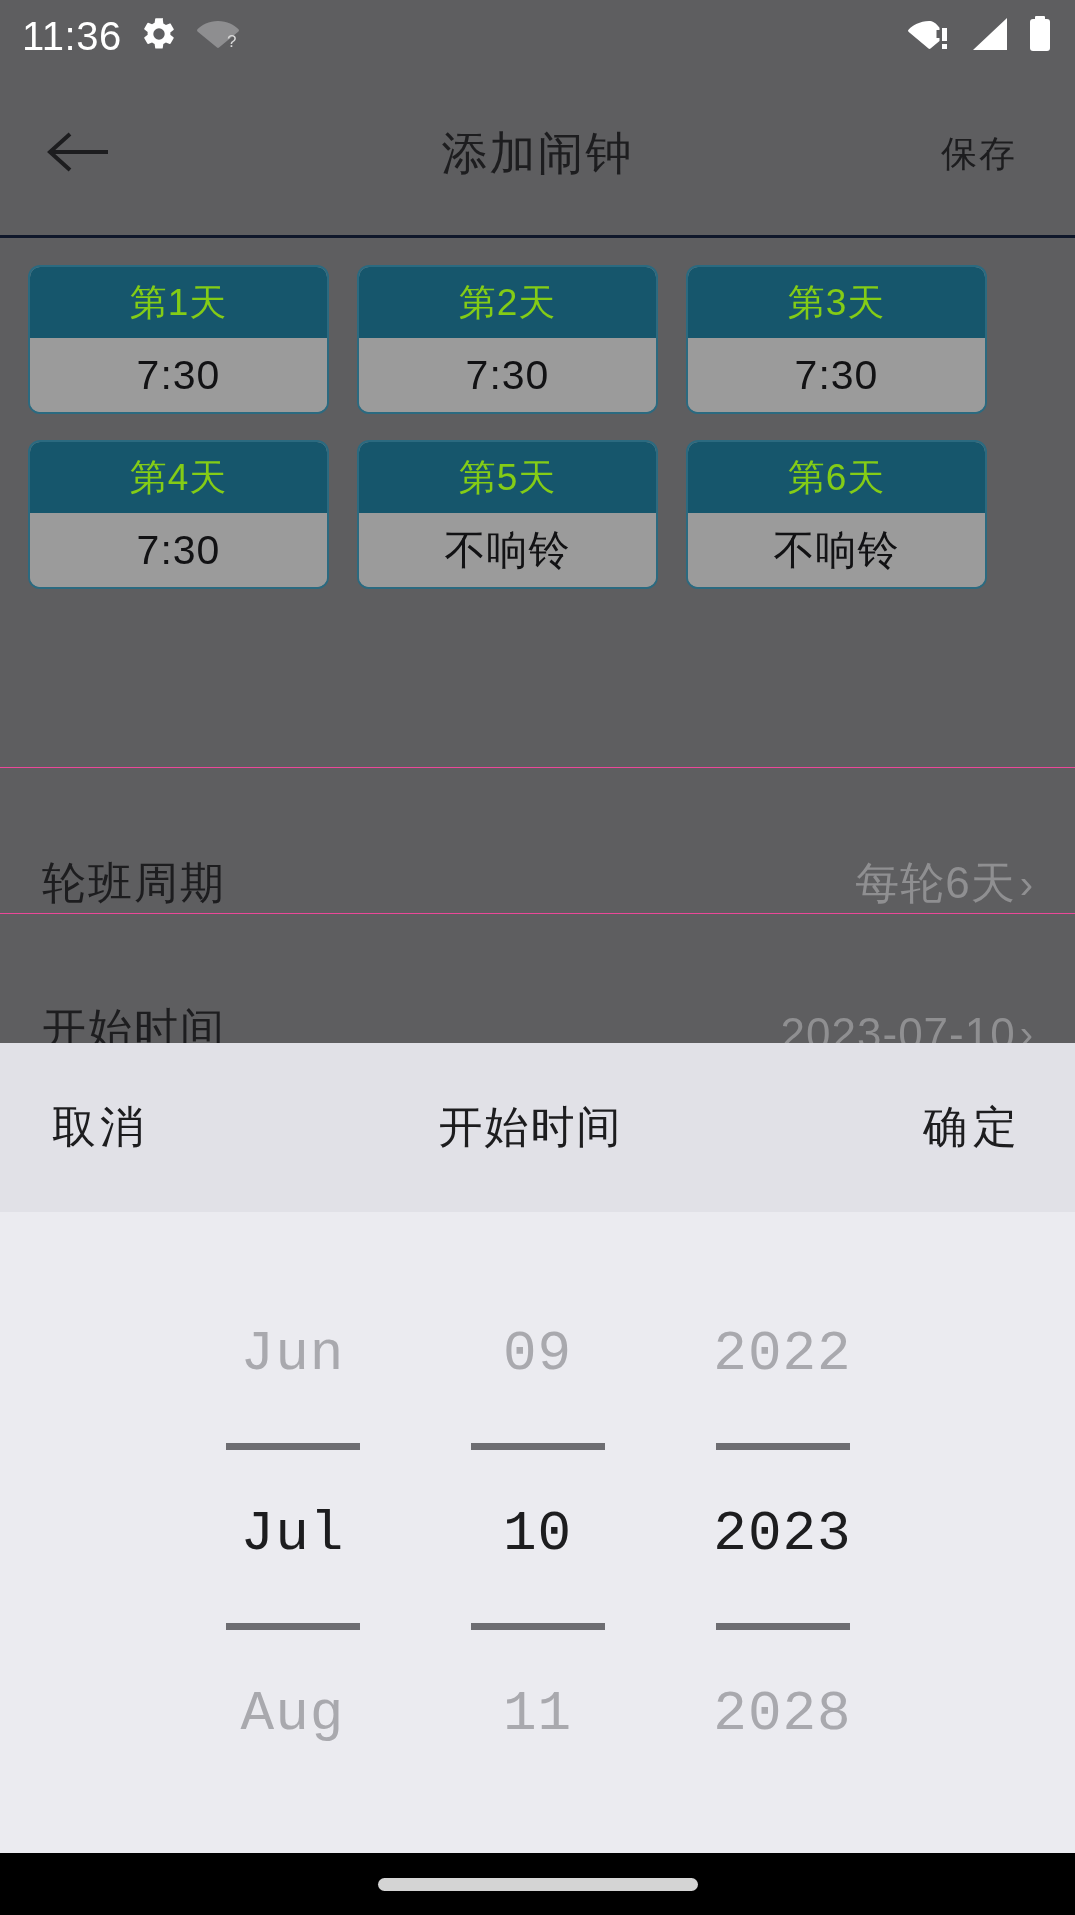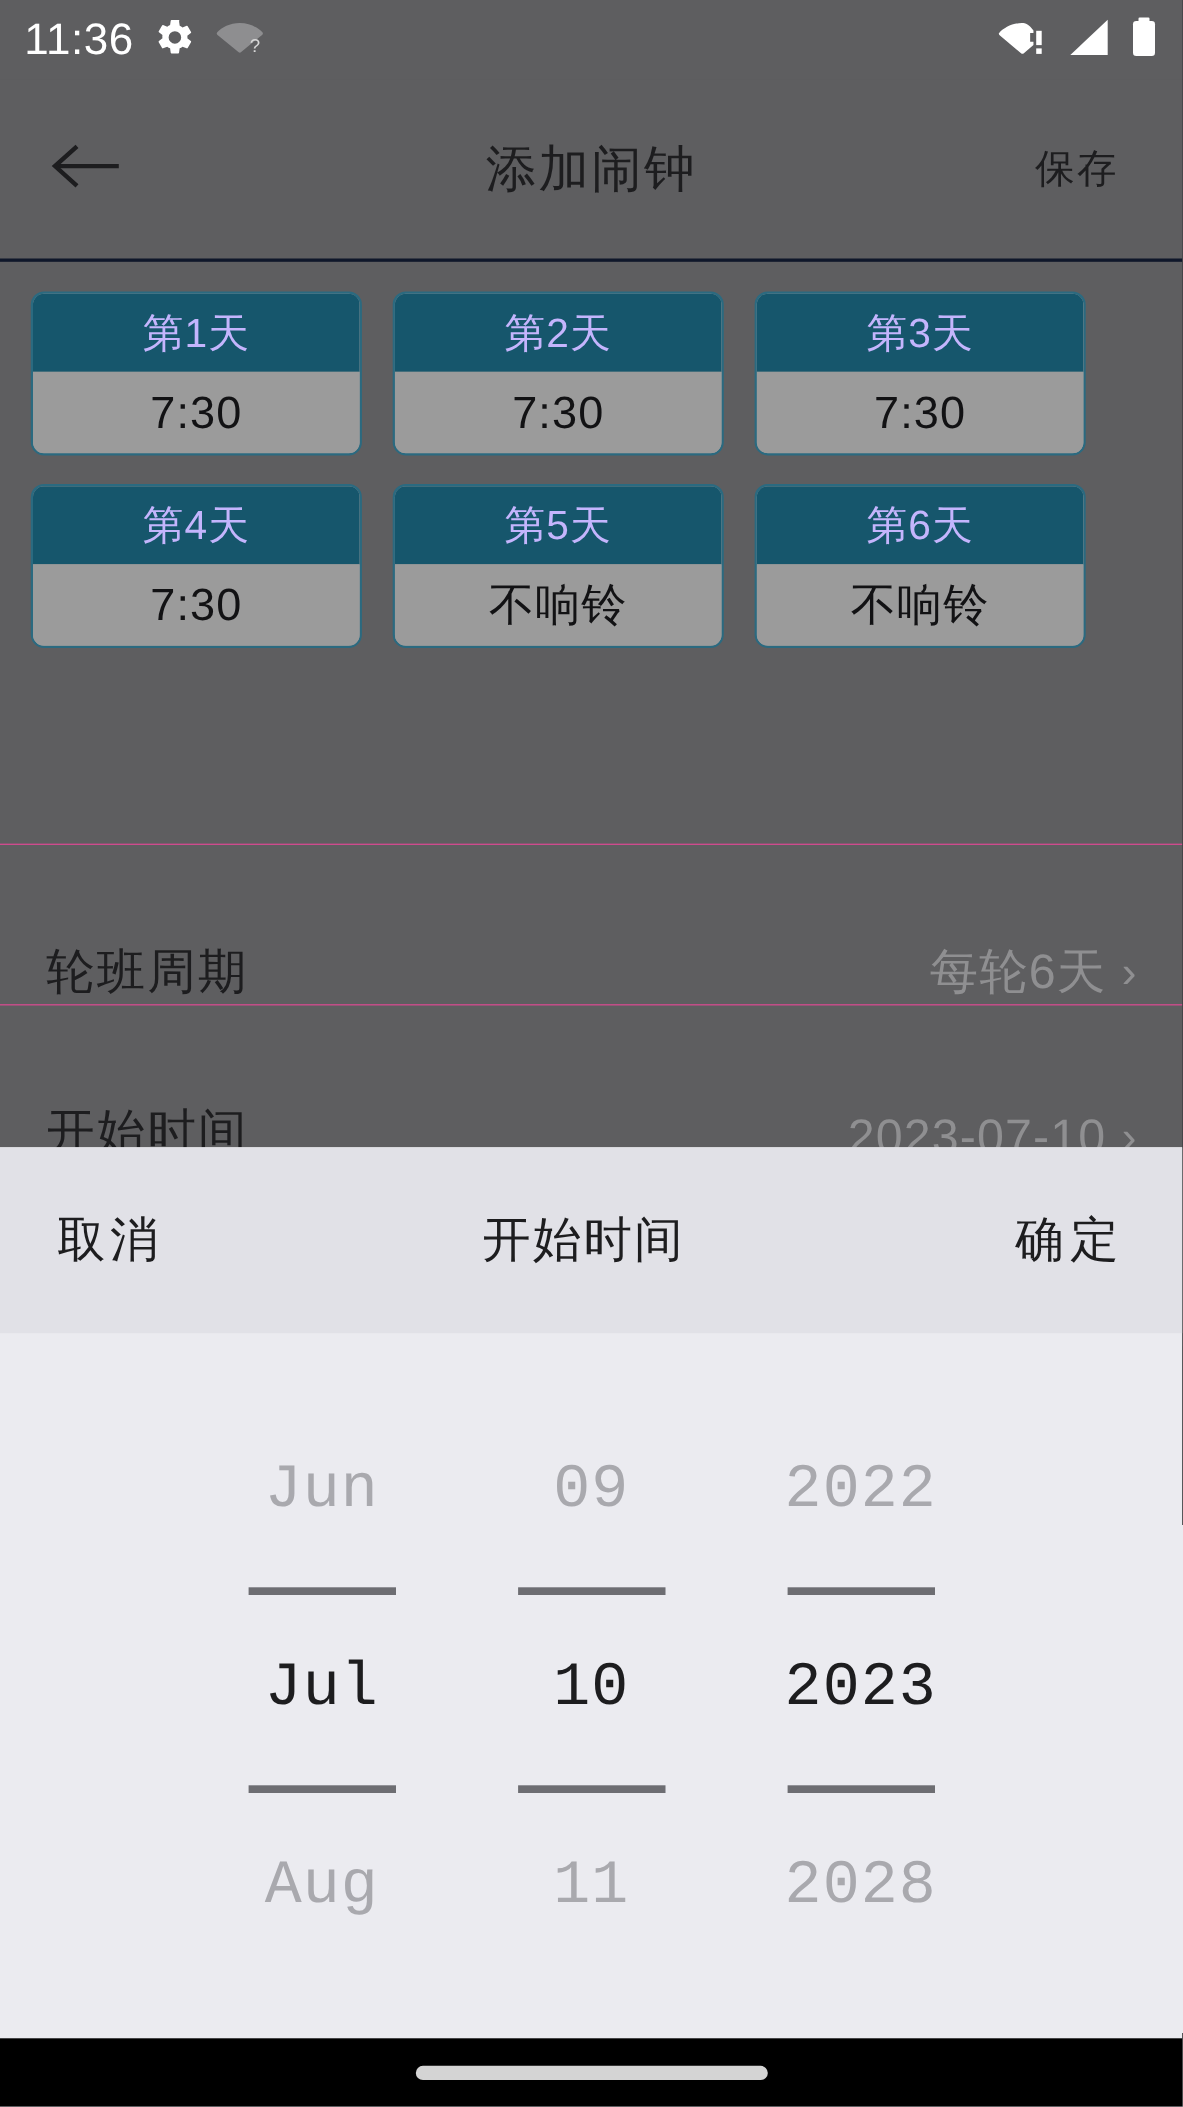--- a/index.html
+++ b/index.html
@@ -67,21 +67,21 @@
     border:2px solid #2b6a80;
     border-radius:12px;
     overflow:hidden;
     display:flex; flex-direction:column;
     background:#9b9b9b;
   }
   .card-head {
     height:71px;
     background:#16566c;
     display:flex; align-items:center; justify-content:center;
-    color:#c4b5fd; font-size:37px; letter-spacing:1px;
+    color:#84cc16; font-size:37px; letter-spacing:1px;
   }
   .card-body {
     flex:1;
     background:#9b9b9b;
     display:flex; align-items:center; justify-content:center;
     color:#121214; font-size:41px; letter-spacing:1px;
   }
   .hint-text {
     text-align:right;
     padding-right:40px;
@@ -94,21 +94,21 @@
     position:absolute; left:0; top:767px; width:1075px;
   }
   .setting-row {
     height:146px;
     display:flex; align-items:flex-end;
     padding:0 42px;
     border-top:1px solid #ec4899;
   }
   .setting-label { color:#1d1d1f; font-size:44px; letter-spacing:2px; }
   .setting-value-wrap {
-    margin-left:auto; display:flex; align-items:center; gap:14px;
+    margin-left:auto; display:flex; align-items:center; gap:4px;
   }
   .setting-value { color:#8f8f91; font-size:44px; letter-spacing:1px; }
   .chev { color:#8f8f91; font-size:40px; line-height:1; }
 
   
   .picker-sheet {
     position:absolute; left:0; top:1043px; width:1075px; height:1011px;
     background:#ebebf0;
   }
   .picker-head {

